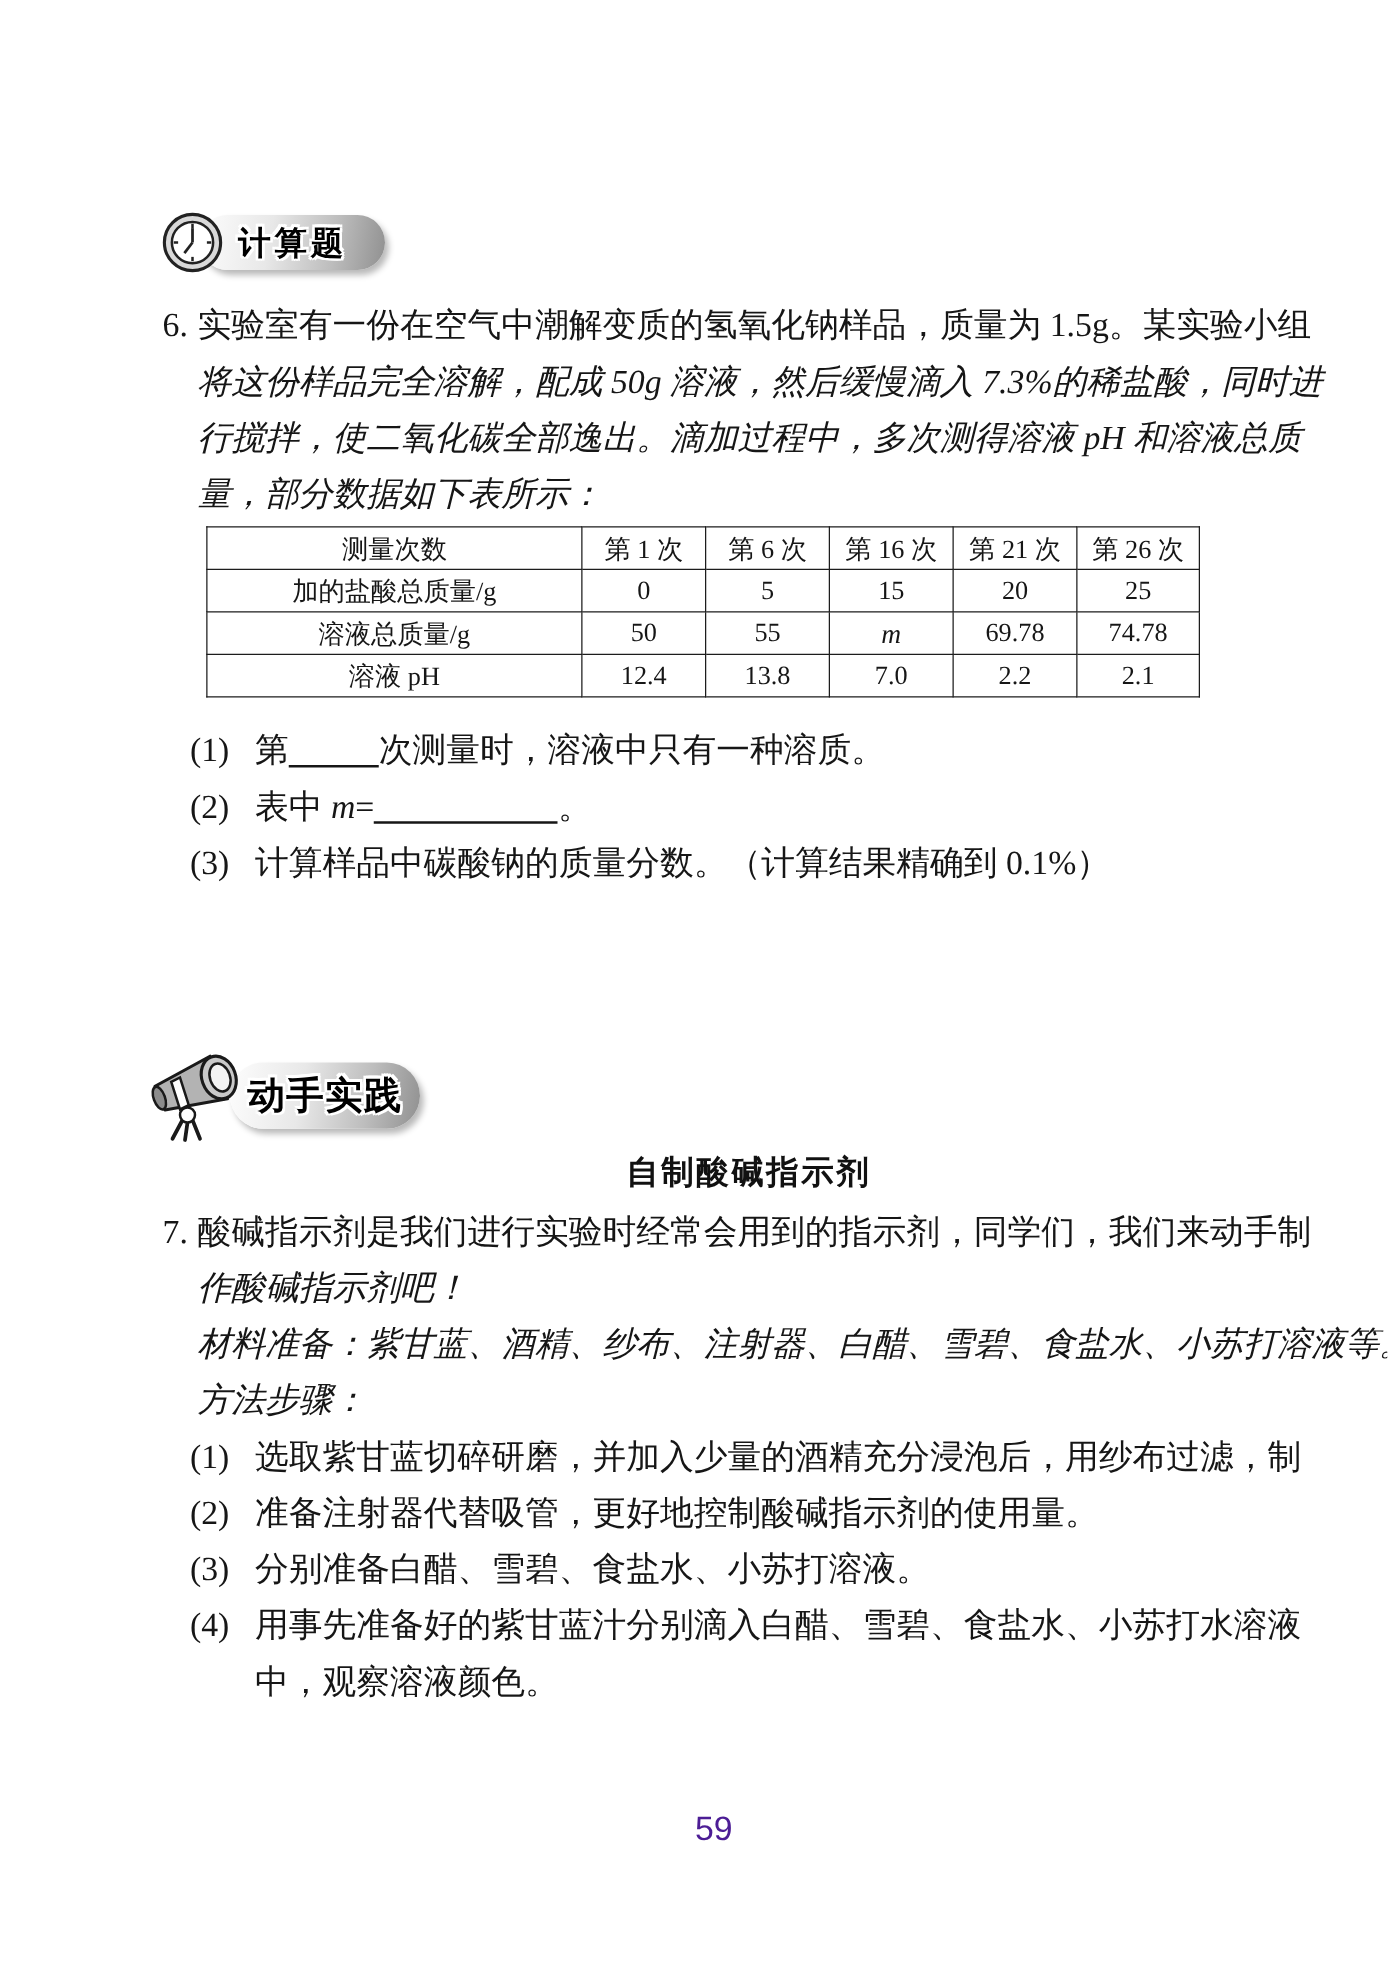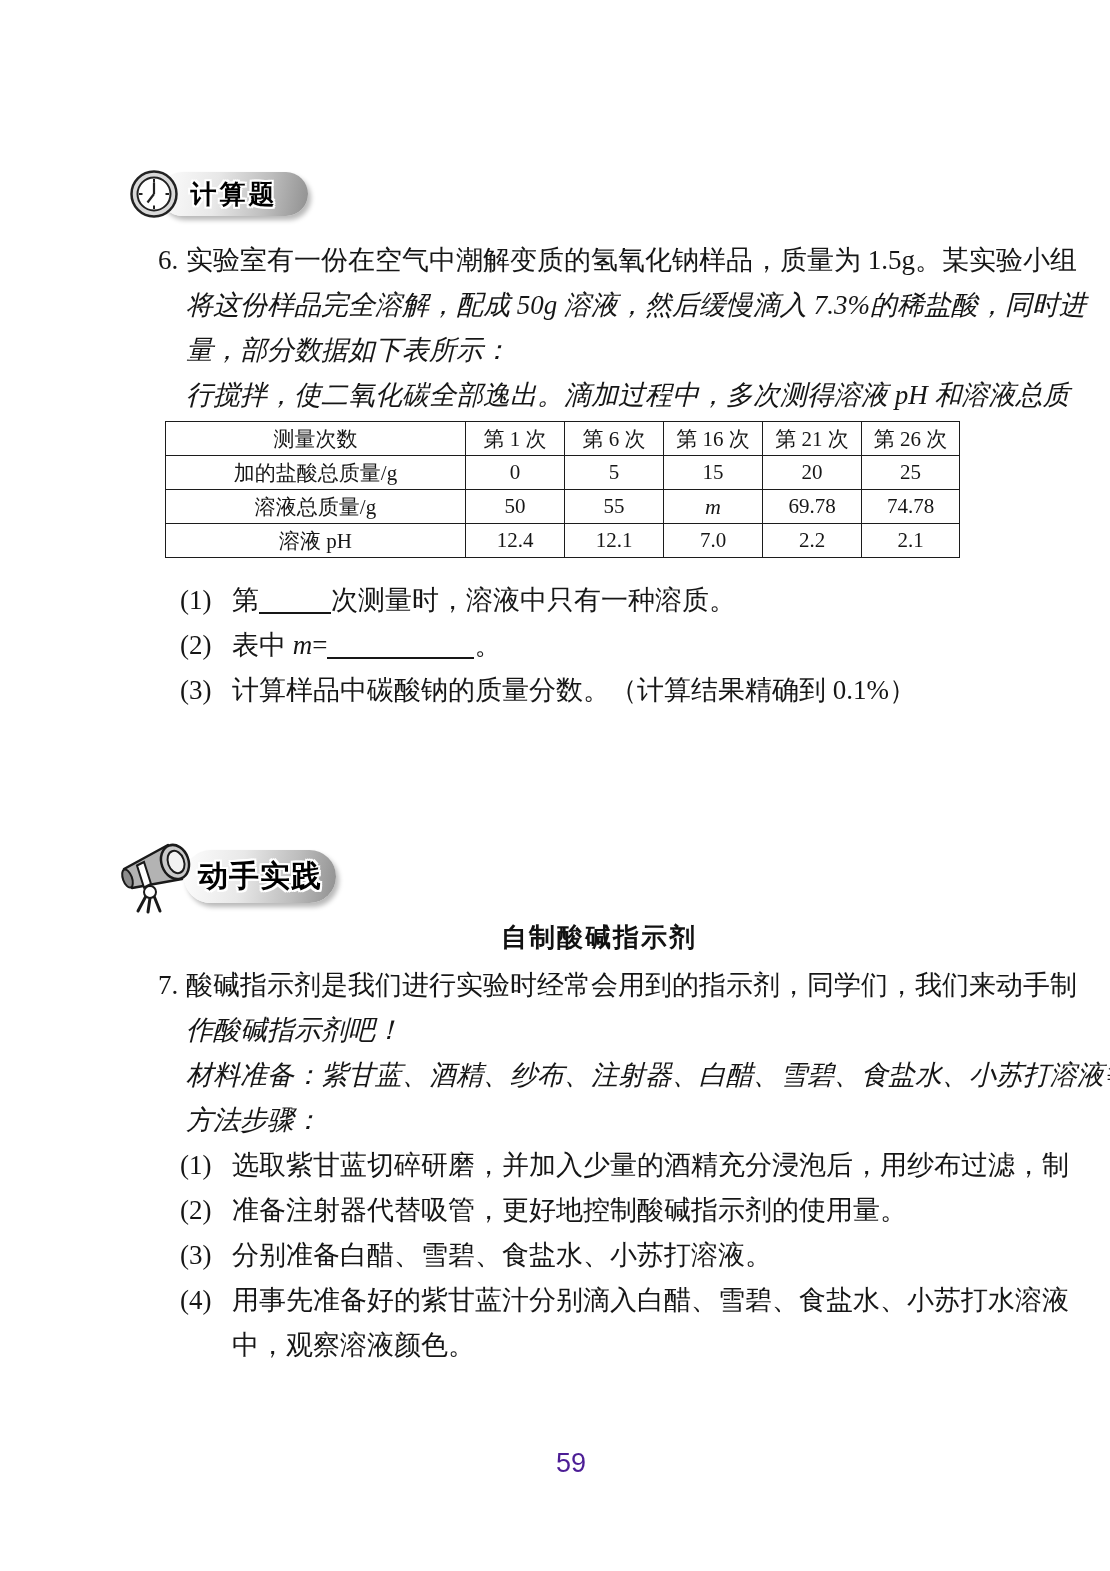--- a/index.html
+++ b/index.html
@@ -28,21 +28,21 @@
     text-shadow:
       -2px -2px 0 #fff, 2px -2px 0 #fff,
       -2px  2px 0 #fff, 2px  2px 0 #fff,
       -2px  0   0 #fff, 2px  0   0 #fff,
        0   -2px 0 #fff, 0    2px 0 #fff;
     white-space:nowrap;
   }
   .badge-icon{position:absolute;z-index:2;}
 
   
-  .textblock{position:absolute;font-size:27px;line-height:45px;margin-left:28px;}
+  .textblock{position:absolute;font-size:27px;line-height:45px;}
   .line{white-space:nowrap;}
   .pnum{display:inline-block;width:28px;}
   .ind{padding-left:28px;font-style:italic;}
   .qmark{display:inline-block;width:52px;}
   .qblock{padding-left:22px;}
   .cont{padding-left:74px;}
   .blank{display:inline-block;height:1px;border-bottom:2px solid #161616;vertical-align:-5px;}
   .w72{width:72px;}
   .w147{width:147px;}
   .var{font-style:italic;}
@@ -92,22 +92,22 @@
         <line x1="11" y1="26" x2="14.5" y2="26" stroke="#222" stroke-width="2"></line>
         <line x1="26" y1="26" x2="26" y2="14.5" stroke="#222" stroke-width="2.2"></line>
         <line x1="26" y1="26" x2="19.5" y2="34.5" stroke="#222" stroke-width="2.2"></line>
       </svg>
     </span>
   </div>
 
   <div class="textblock" style="left:130px;top:238px;width:880px;">
     <div class="line"><span class="pnum">6.</span><span>实验室有一份在空气中潮解变质的氢氧化钠样品，质量为 1.5g。某实验小组</span></div>
     <div class="line ind">将这份样品完全溶解，配成 50g 溶液，然后缓慢滴入 7.3%的稀盐酸，同时进</div>
+    <div class="line ind">行搅拌，使二氧化碳全部逸出。滴加过程中，多次测得溶液 pH 和溶液总质</div>
     <div class="line ind">量，部分数据如下表所示：</div>
-    <div class="line ind">行搅拌，使二氧化碳全部逸出。滴加过程中，多次测得溶液 pH 和溶液总质</div>
   </div>
 
   <table class="dtable">
     <colgroup>
       <col style="width:300px">
         <col style="width:99px">
         <col style="width:99px">
       <col style="width:99px">
         <col style="width:99px">
         <col style="width:98px">
@@ -133,21 +133,21 @@
         <td>溶液总质量/g</td>
         <td>50</td>
         <td>55</td>
         <td class="var">m</td>
         <td>69.78</td>
         <td>74.78</td>
       </tr>
       <tr>
         <td>溶液 pH</td>
         <td>12.4</td>
-        <td>12.1</td>
+        <td>13.8</td>
         <td>7.0</td>
         <td>2.2</td>
         <td>2.1</td>
       </tr>
     </tbody>
   </table>
 
   <div class="textblock" style="left:130px;top:578px;width:880px;">
     <div class="line qblock">
       <span class="qmark">(1)</span><span>第</span><span class="blank w72"></span><span>次测量时，溶液中只有一种溶质。</span>

